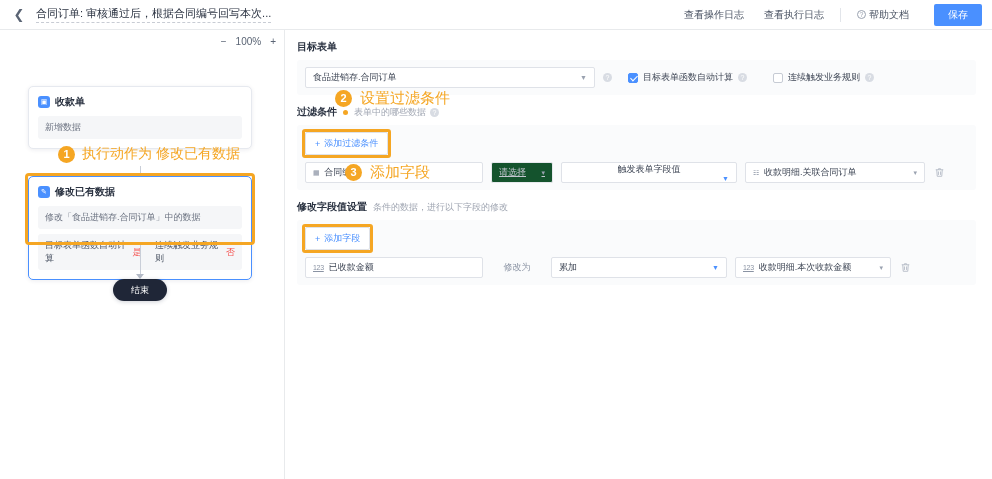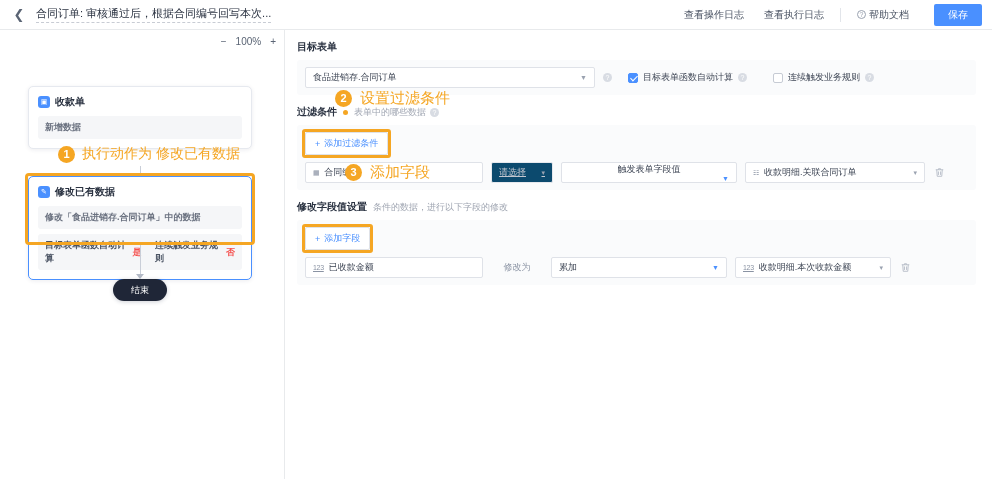--- a/index.html
+++ b/index.html
@@ -159,21 +159,20 @@
     text-align: center;
     flex: 0 0 auto;
   }
   .node-row {
     background: #f5f6f8;
     border-radius: 3px;
     font-size: 9px;
     color: #6b7280;
     padding: 5px 7px;
     margin-bottom: 5px;
-    font-weight: bold;
   }
   .node-row:last-child { margin-bottom: 0; }
   .node-row.flagrow {
     display: flex; align-items: center; gap: 5px;
     color: #4a5363;
   }
   .flag-yes { color: #f5504e; }
   .flag-no  { color: #f5504e; }
   .node-sel {
     border-color: #4a90ff;
@@ -285,21 +284,21 @@
     cursor: pointer;
   }
   .select .caret {
     margin-left: auto;
     color: #9aa2b0;
     font-size: 7px;
     flex: 0 0 auto;
     padding-left: 6px;
   }
   .select.disabled {
-    background: #0c4a6e;
+    background: #14532d;
     color: #c2c6cf;
     border-color: #e6e8ed;
     cursor: not-allowed;
     text-decoration: underline;
   }
   .select.blue-caret .caret { color: #4a90ff; }
   .fld-ico {
     font-size: 7px;
     color: #8a93a3;
     margin-right: 5px;

